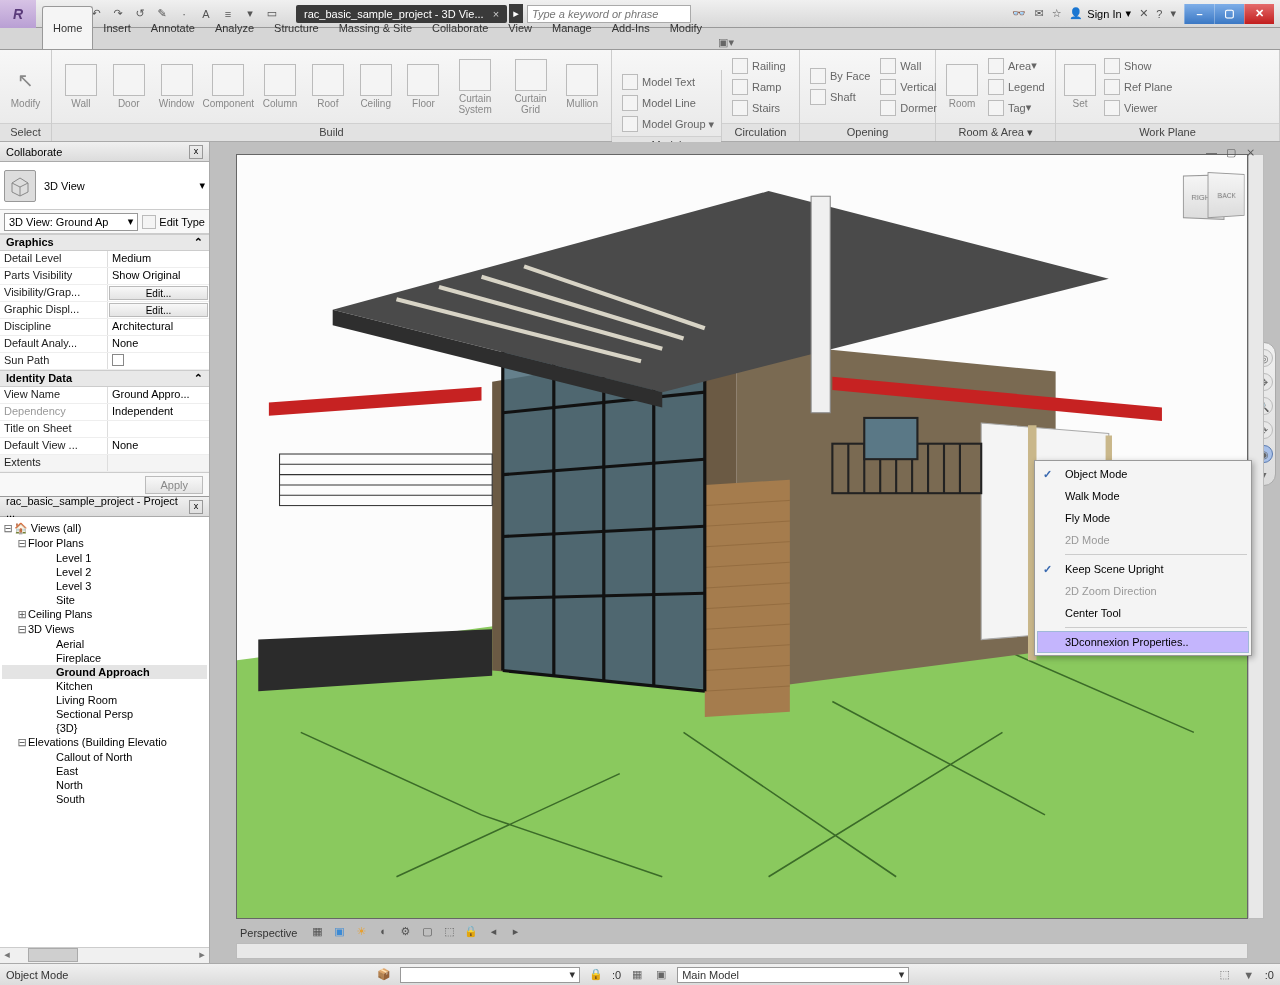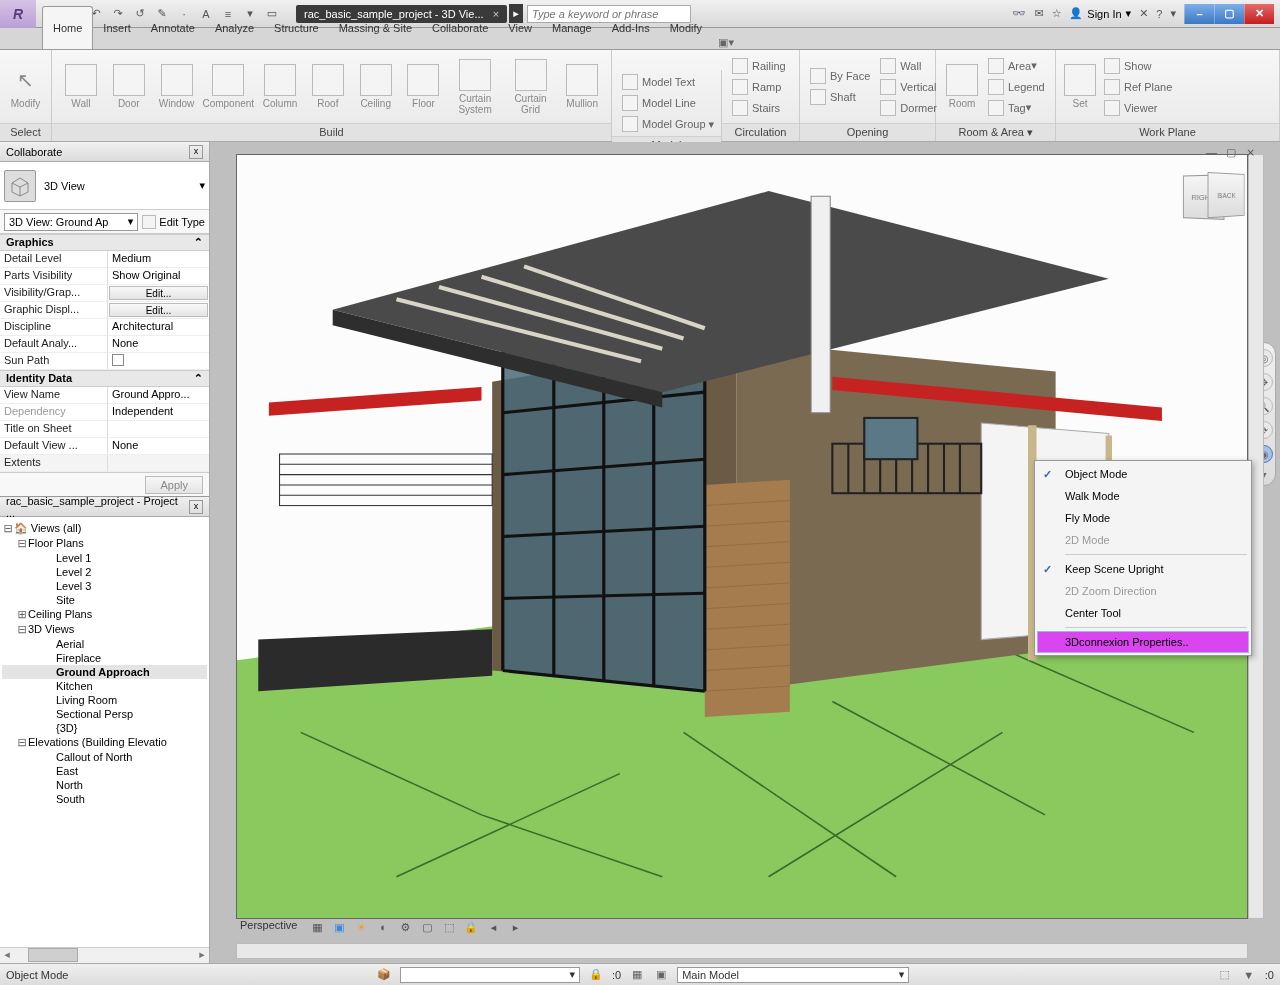--- a/index.html
+++ b/index.html
@@ -76,31 +76,31 @@
 
 
 .canvas-wrap { flex:1; position:relative; background:#bfbfbf; display:flex; }
 .view-controls { position:absolute; top:4px; right:20px; display:flex; gap:6px; z-index:3; }
 .view-controls .vc { width:14px; height:14px; color:#555; cursor:pointer; }
 .viewport { position:absolute; left:26px; top:12px; right:32px; bottom:44px; background:#fff; border:1px solid #666; overflow:hidden; }
 .viewcube { position:absolute; top:8px; right:8px; width:62px; height:60px; perspective:200px; }
 .viewcube .face { position:absolute; width:44px; height:44px; background:linear-gradient(#f5f5f5,#ddd); border:1px solid #999; font-size:8px; color:#777; display:flex; align-items:center; justify-content:center; }
 .navbar-vert { position:absolute; right:4px; top:200px; width:24px; background:linear-gradient(#f0f0f0,#dcdcdc); border:1px solid #aaa; border-radius:12px; padding:6px 2px; display:flex; flex-direction:column; align-items:center; gap:6px; }
 .navbar-vert .nb { width:18px; height:18px; border-radius:9px; background:#e8e8e8; border:1px solid #bbb; cursor:pointer; display:flex; align-items:center; justify-content:center; font-size:10px; color:#666; }
-.view-control-bar { position:absolute; left:26px; right:20px; bottom:24px; height:20px; display:flex; align-items:flex-start; gap:6px; padding:0 4px; }
+.view-control-bar { position:absolute; left:26px; right:20px; bottom:24px; height:20px; display:flex; align-items:flex-end; gap:6px; padding:0 4px; }
 .view-control-bar .lbl { font-size:11px; color:#333; margin-right:6px; }
 .view-control-bar .vb { width:16px; height:16px; cursor:pointer; color:#555; display:flex; align-items:center; justify-content:center; }
 .canvas-scroll { position:absolute; left:26px; right:32px; bottom:4px; height:16px; background:#e8e8e8; border:1px solid #bbb; }
 .canvas-vscroll { position:absolute; right:16px; top:12px; bottom:44px; width:16px; background:#e8e8e8; border:1px solid #bbb; }
 
 
 .context-menu { position:absolute; right:28px; top:318px; width:218px; background:#f4f4f4; border:1px solid #999; box-shadow:2px 2px 6px rgba(0,0,0,0.3); z-index:10; padding:2px; }
 .context-menu .mi { height:22px; display:flex; align-items:center; padding:0 6px 0 28px; font-size:11px; position:relative; }
 .context-menu .mi.disabled { color:#999; }
-.context-menu .mi.hover { background:#d946ef; border:1px solid #a0b8d8; padding:0 5px 0 27px; }
+.context-menu .mi.hover { background:#c4b5fd; border:1px solid #a0b8d8; padding:0 5px 0 27px; }
 .context-menu .mi .chk { position:absolute; left:6px; color:#3a6ab0; font-weight:bold; }
 .context-menu .sep { height:1px; background:#ccc; margin:3px 2px 3px 28px; }
 
 
 .statusbar { height:22px; background:linear-gradient(#f0f0f0,#dcdcdc); border-top:1px solid #aaa; display:flex; align-items:center; padding:0 6px; gap:8px; font-size:11px; color:#333; }
 .statusbar .combo { background:#fff; border:1px solid #999; height:16px; padding:0 4px; display:flex; align-items:center; }
 .statusbar .sb-btn { width:16px; height:16px; color:#666; cursor:pointer; display:flex; align-items:center; justify-content:center; }
 .statusbar .spacer { flex:1; }
 
 

